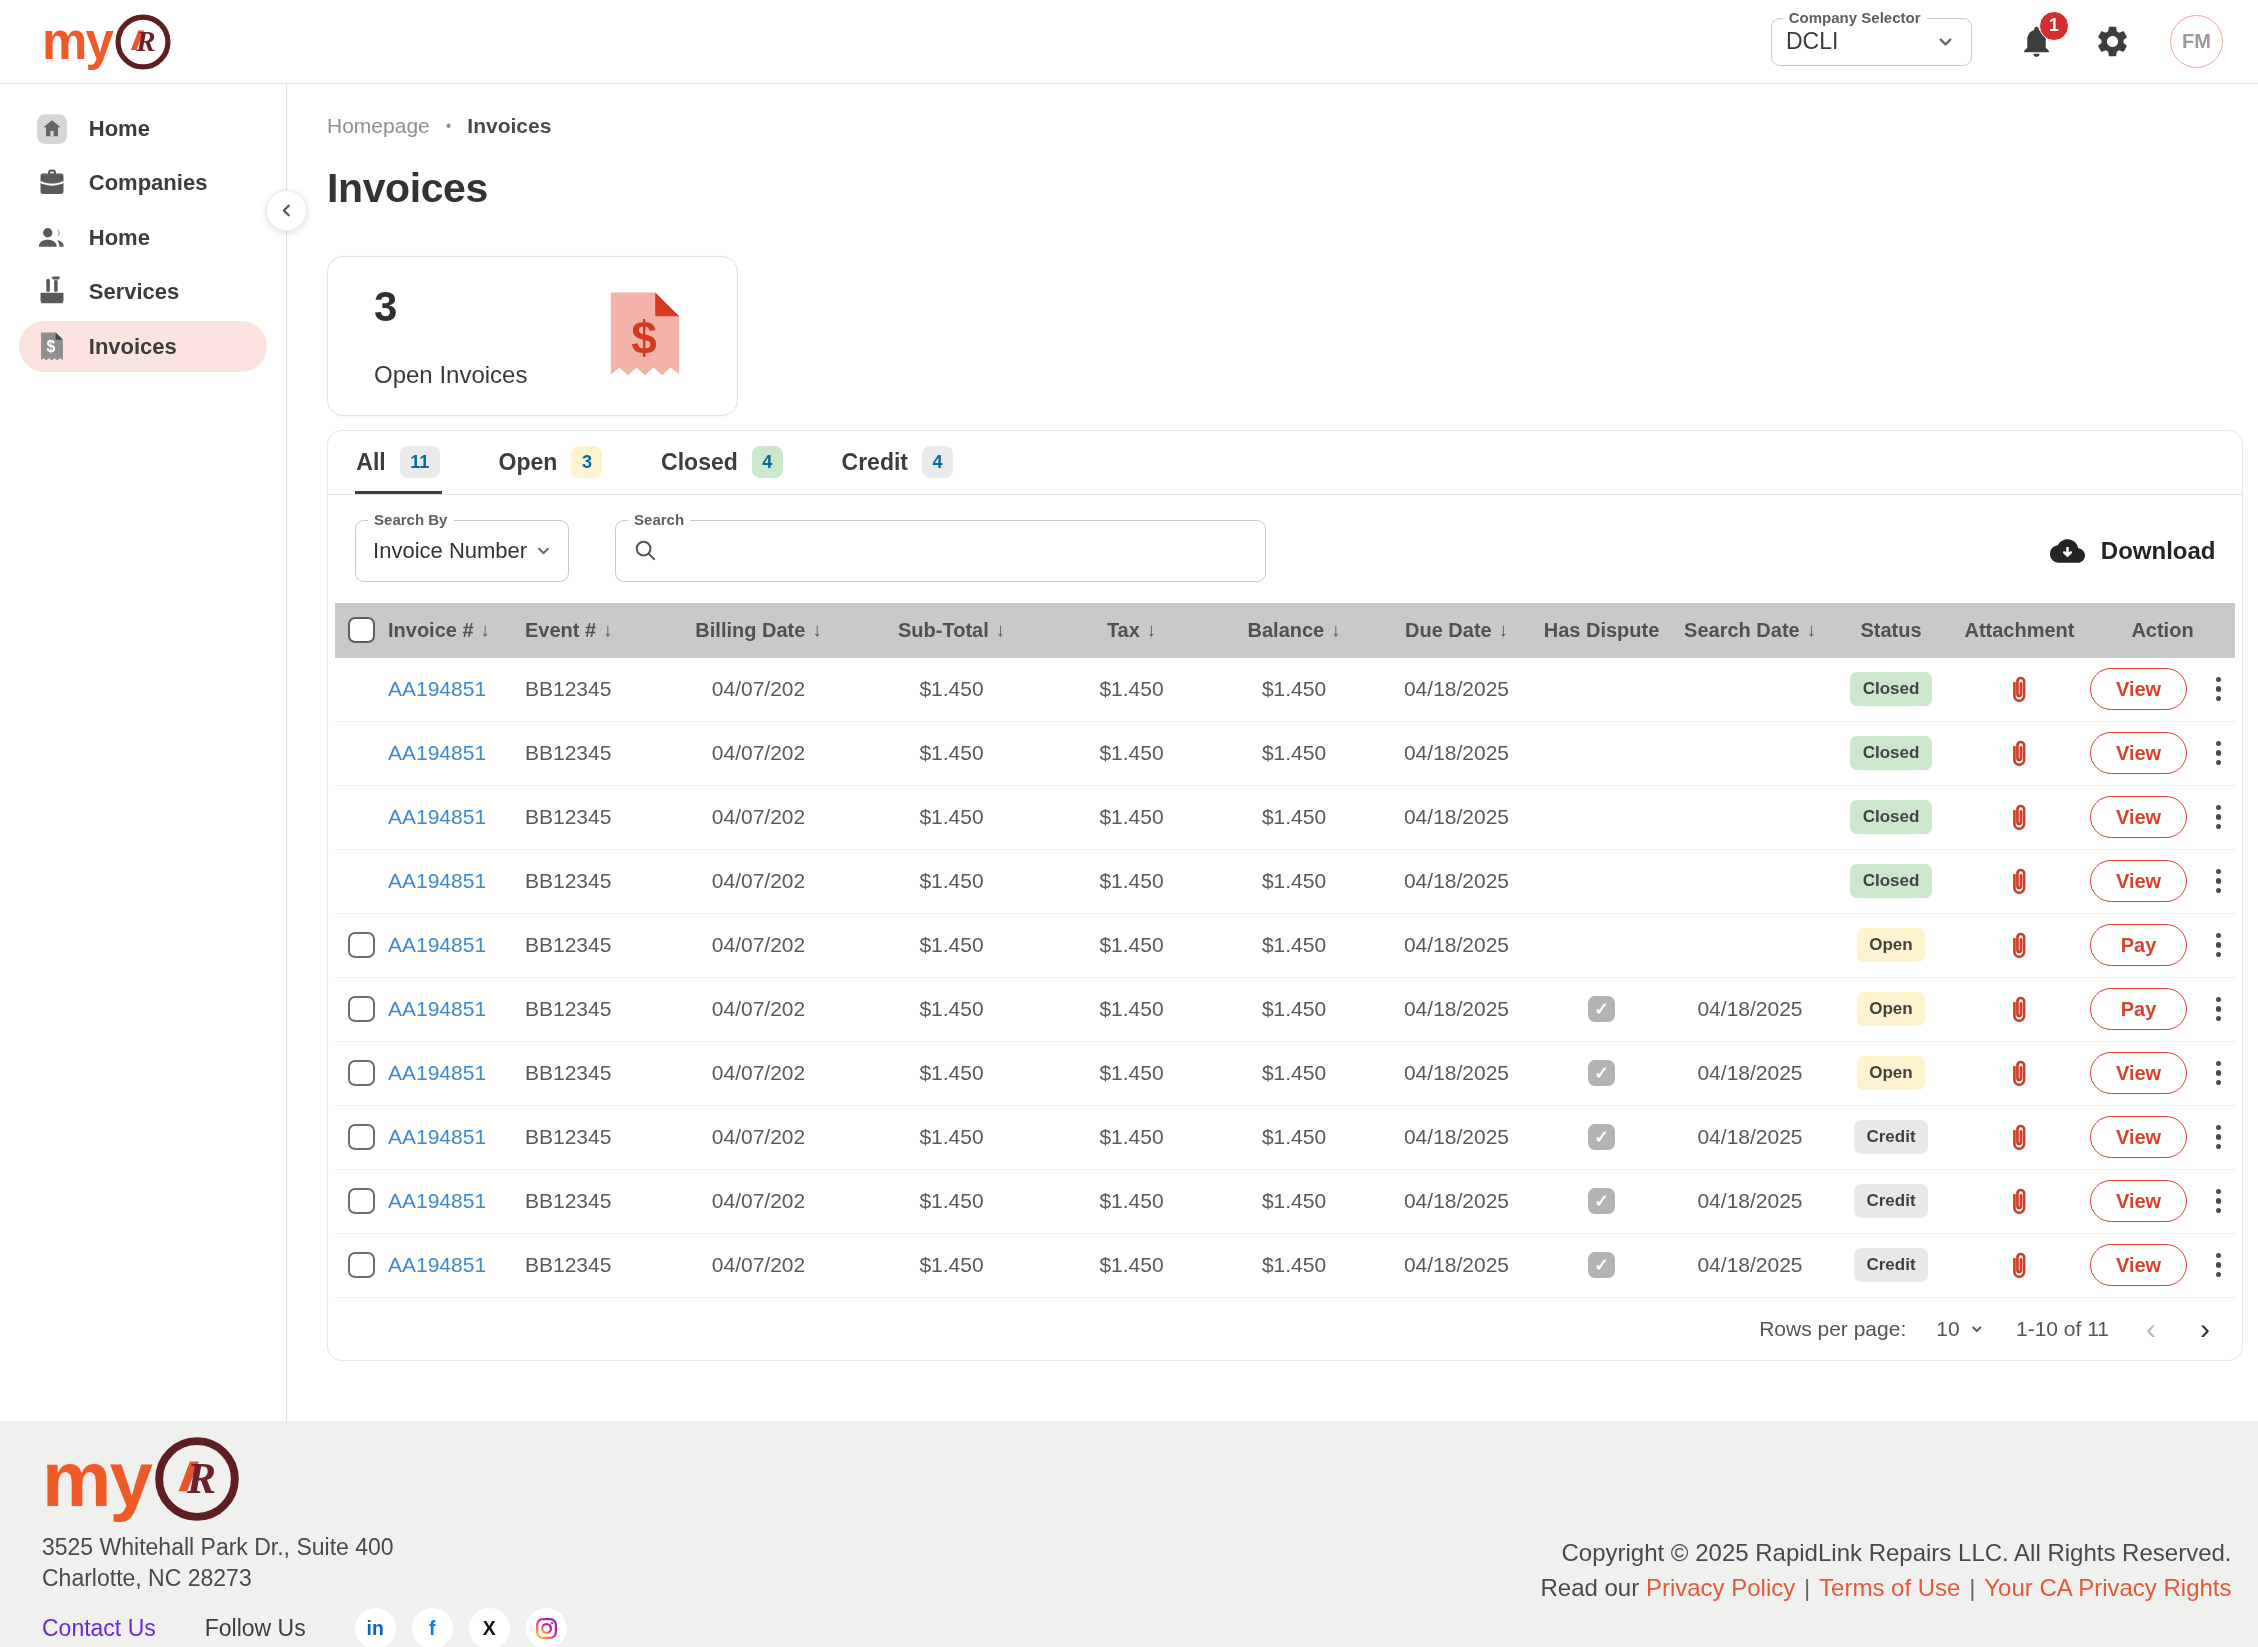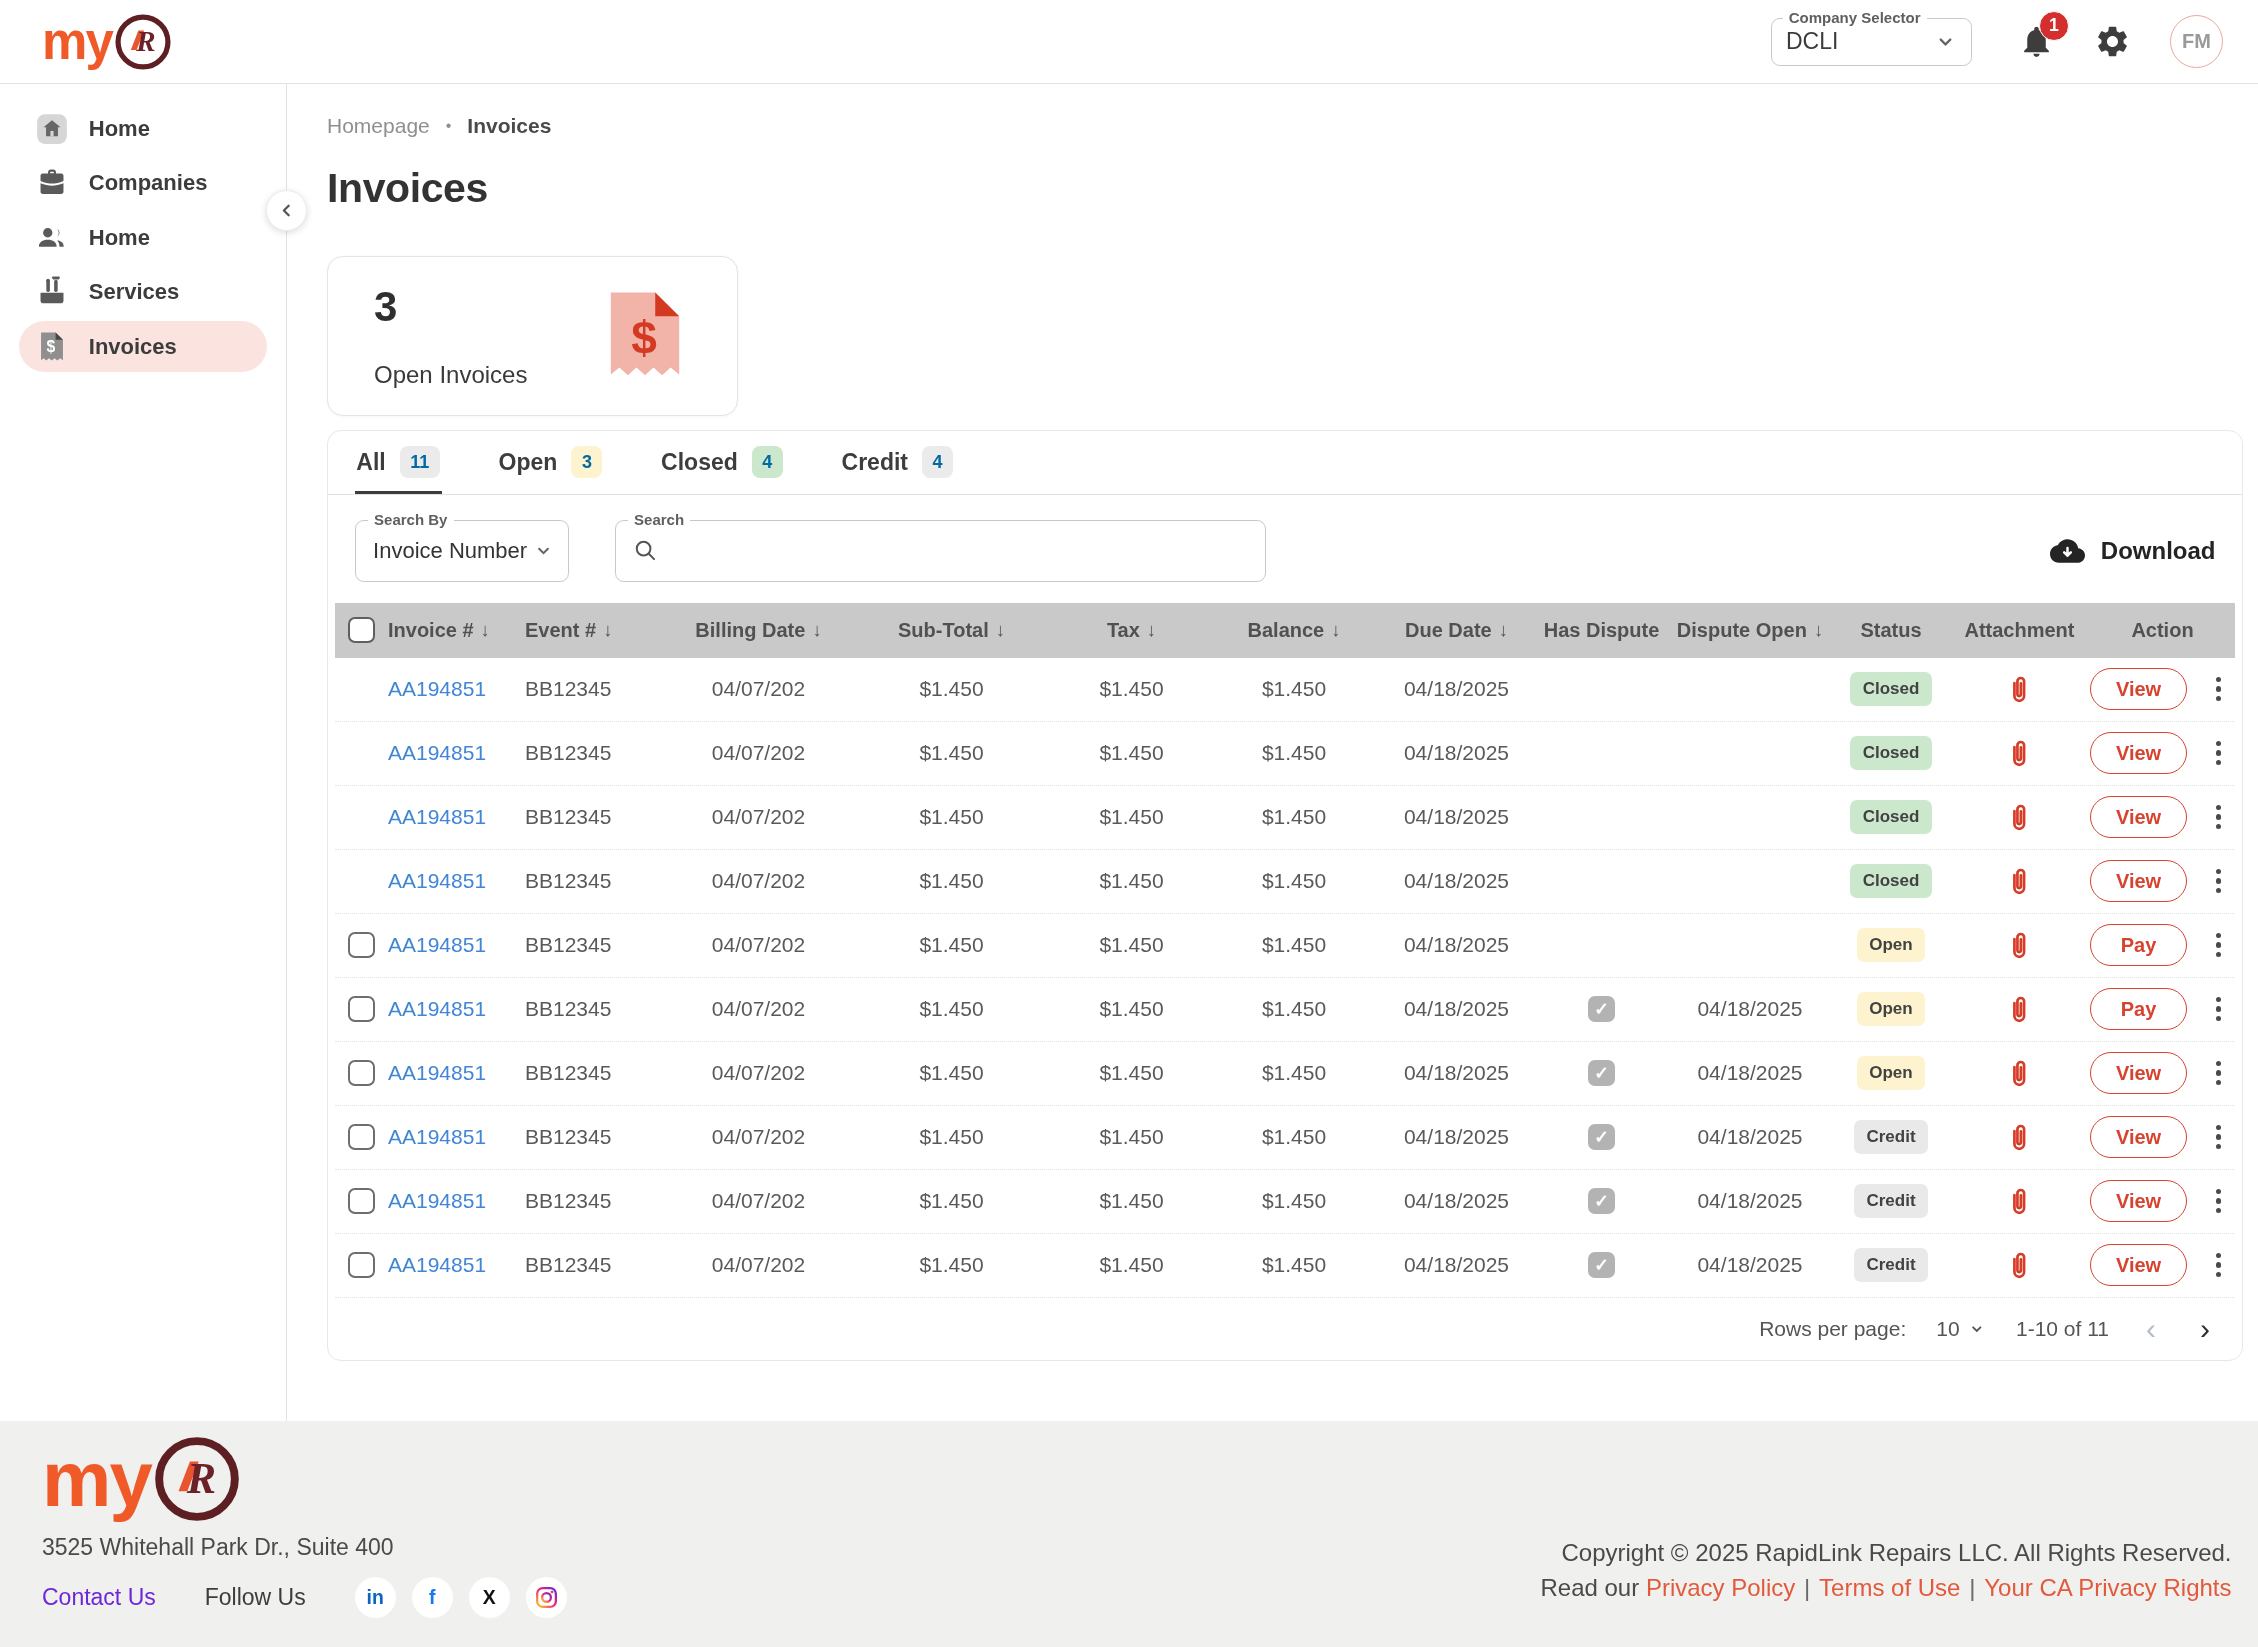--- a/index.html
+++ b/index.html
@@ -311,21 +311,21 @@
               <span class="sort-arrow">↓</span>
             </div>
             <div class="th ">
               <span>Due Date</span>
               <span class="sort-arrow">↓</span>
             </div>
             <div class="th ">
               <span>Has Dispute</span>
             </div>
             <div class="th ">
-              <span>Dispute Open</span>
+              <span>Search Date</span>
               <span class="sort-arrow">↓</span>
             </div>
             <div class="th ">
               <span>Status</span>
             </div>
             <div class="th ">
               <span>Attachment</span>
             </div>
             <div class="th ">
               <span>Action</span>
@@ -701,20 +701,21 @@
     <span class="logo-ring icon">
       <svg viewBox="0 0 100 100">
           <circle cx="50" cy="50" r="43" fill="none" stroke="#5e1f23" stroke-width="9"></circle>
           <polygon points="29,64 42,30 52,30 39,64" fill="#e8542e"></polygon>
           <text x="55" y="66" text-anchor="middle" font-size="50" font-weight="bold" font-style="italic" fill="#6b2127" font-family="Liberation Serif,serif">R</text>
         </svg>
     </span>
   </div>
   <div class="footer-addr">
     <div>3525 Whitehall Park Dr., Suite 400</div>
+    <div>Charlotte, NC 28273</div>
   </div>
   <div class="footer-links">
     <span class="contact-link">Contact Us</span>
     <span class="follow-label">Follow Us</span>
     <span class="socials">
         <span class="social-circle">
           <span style="color:#0a66c2">in</span>
         </span>
         <span class="social-circle">
           <span style="color:#1877f2">f</span>

